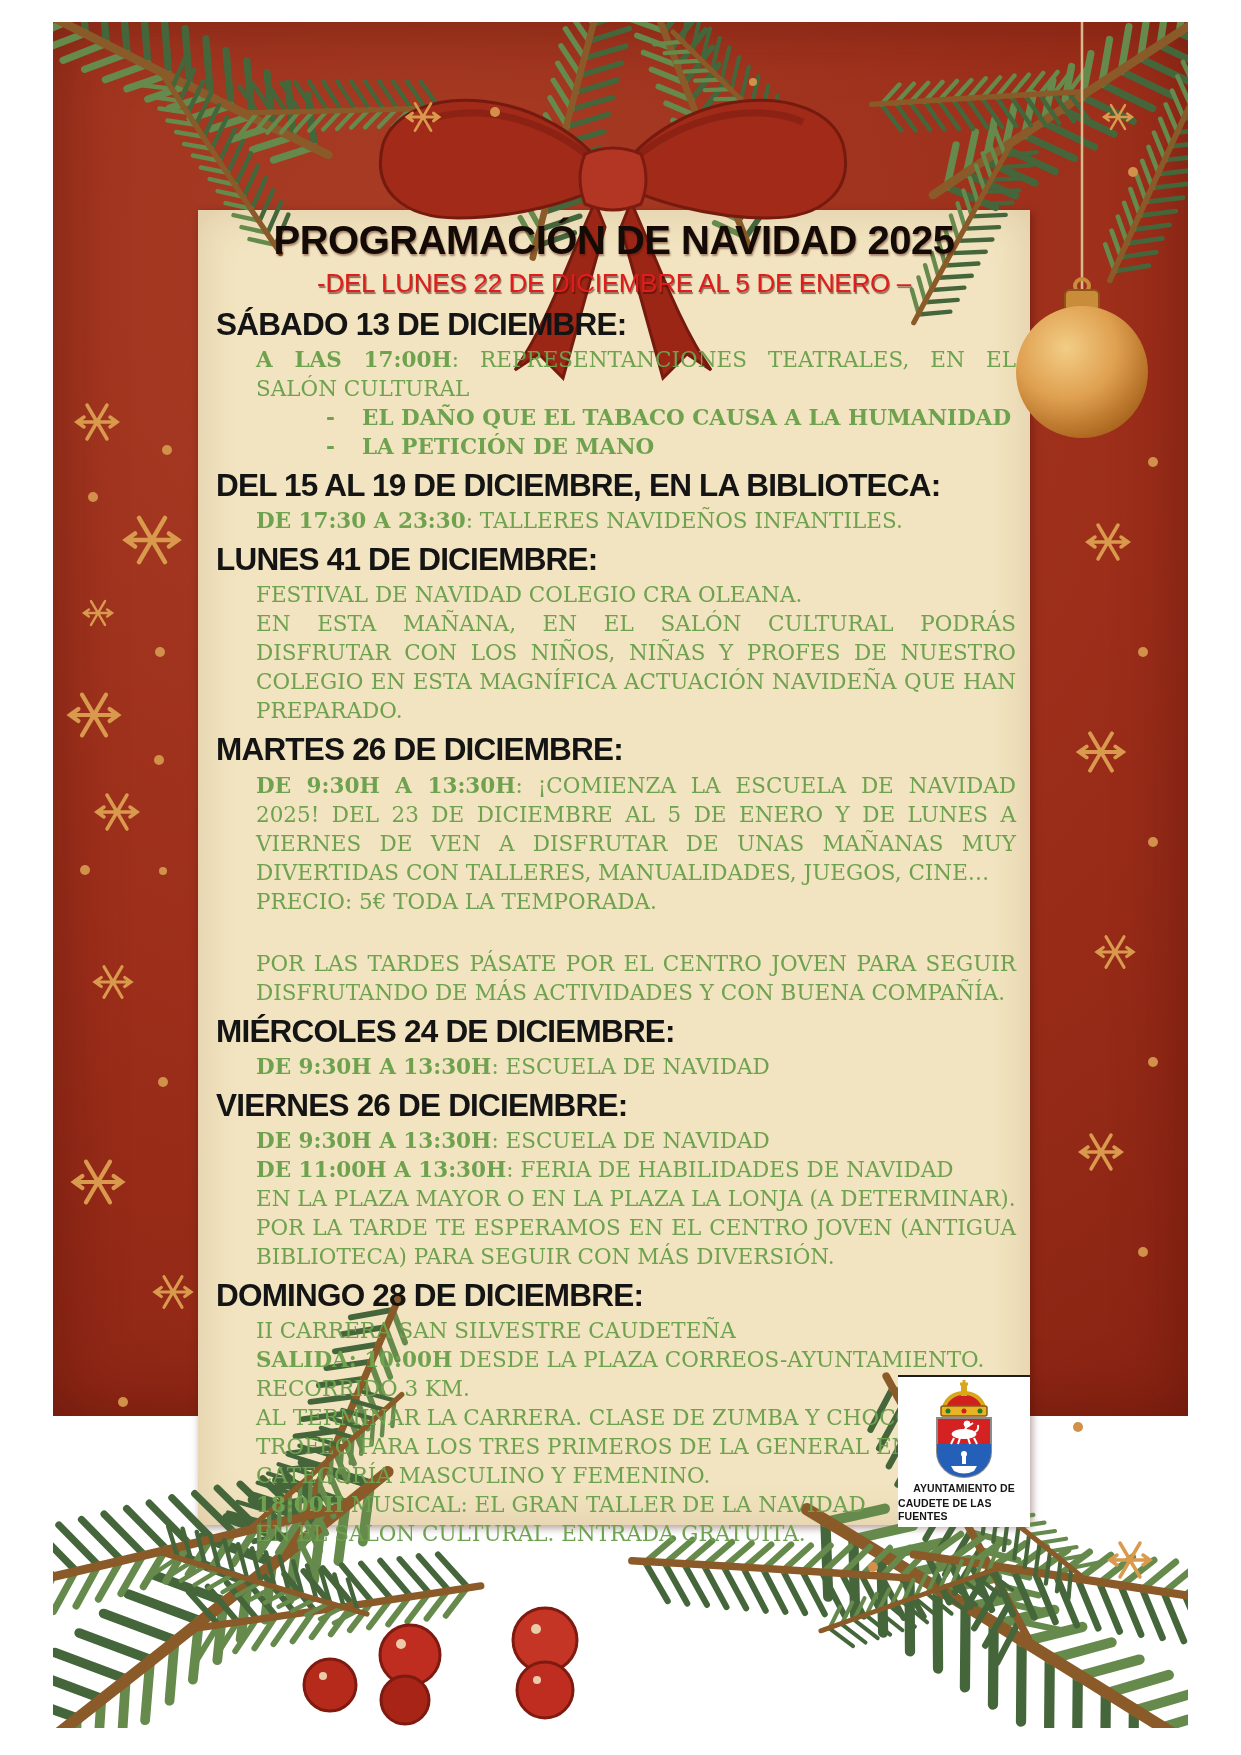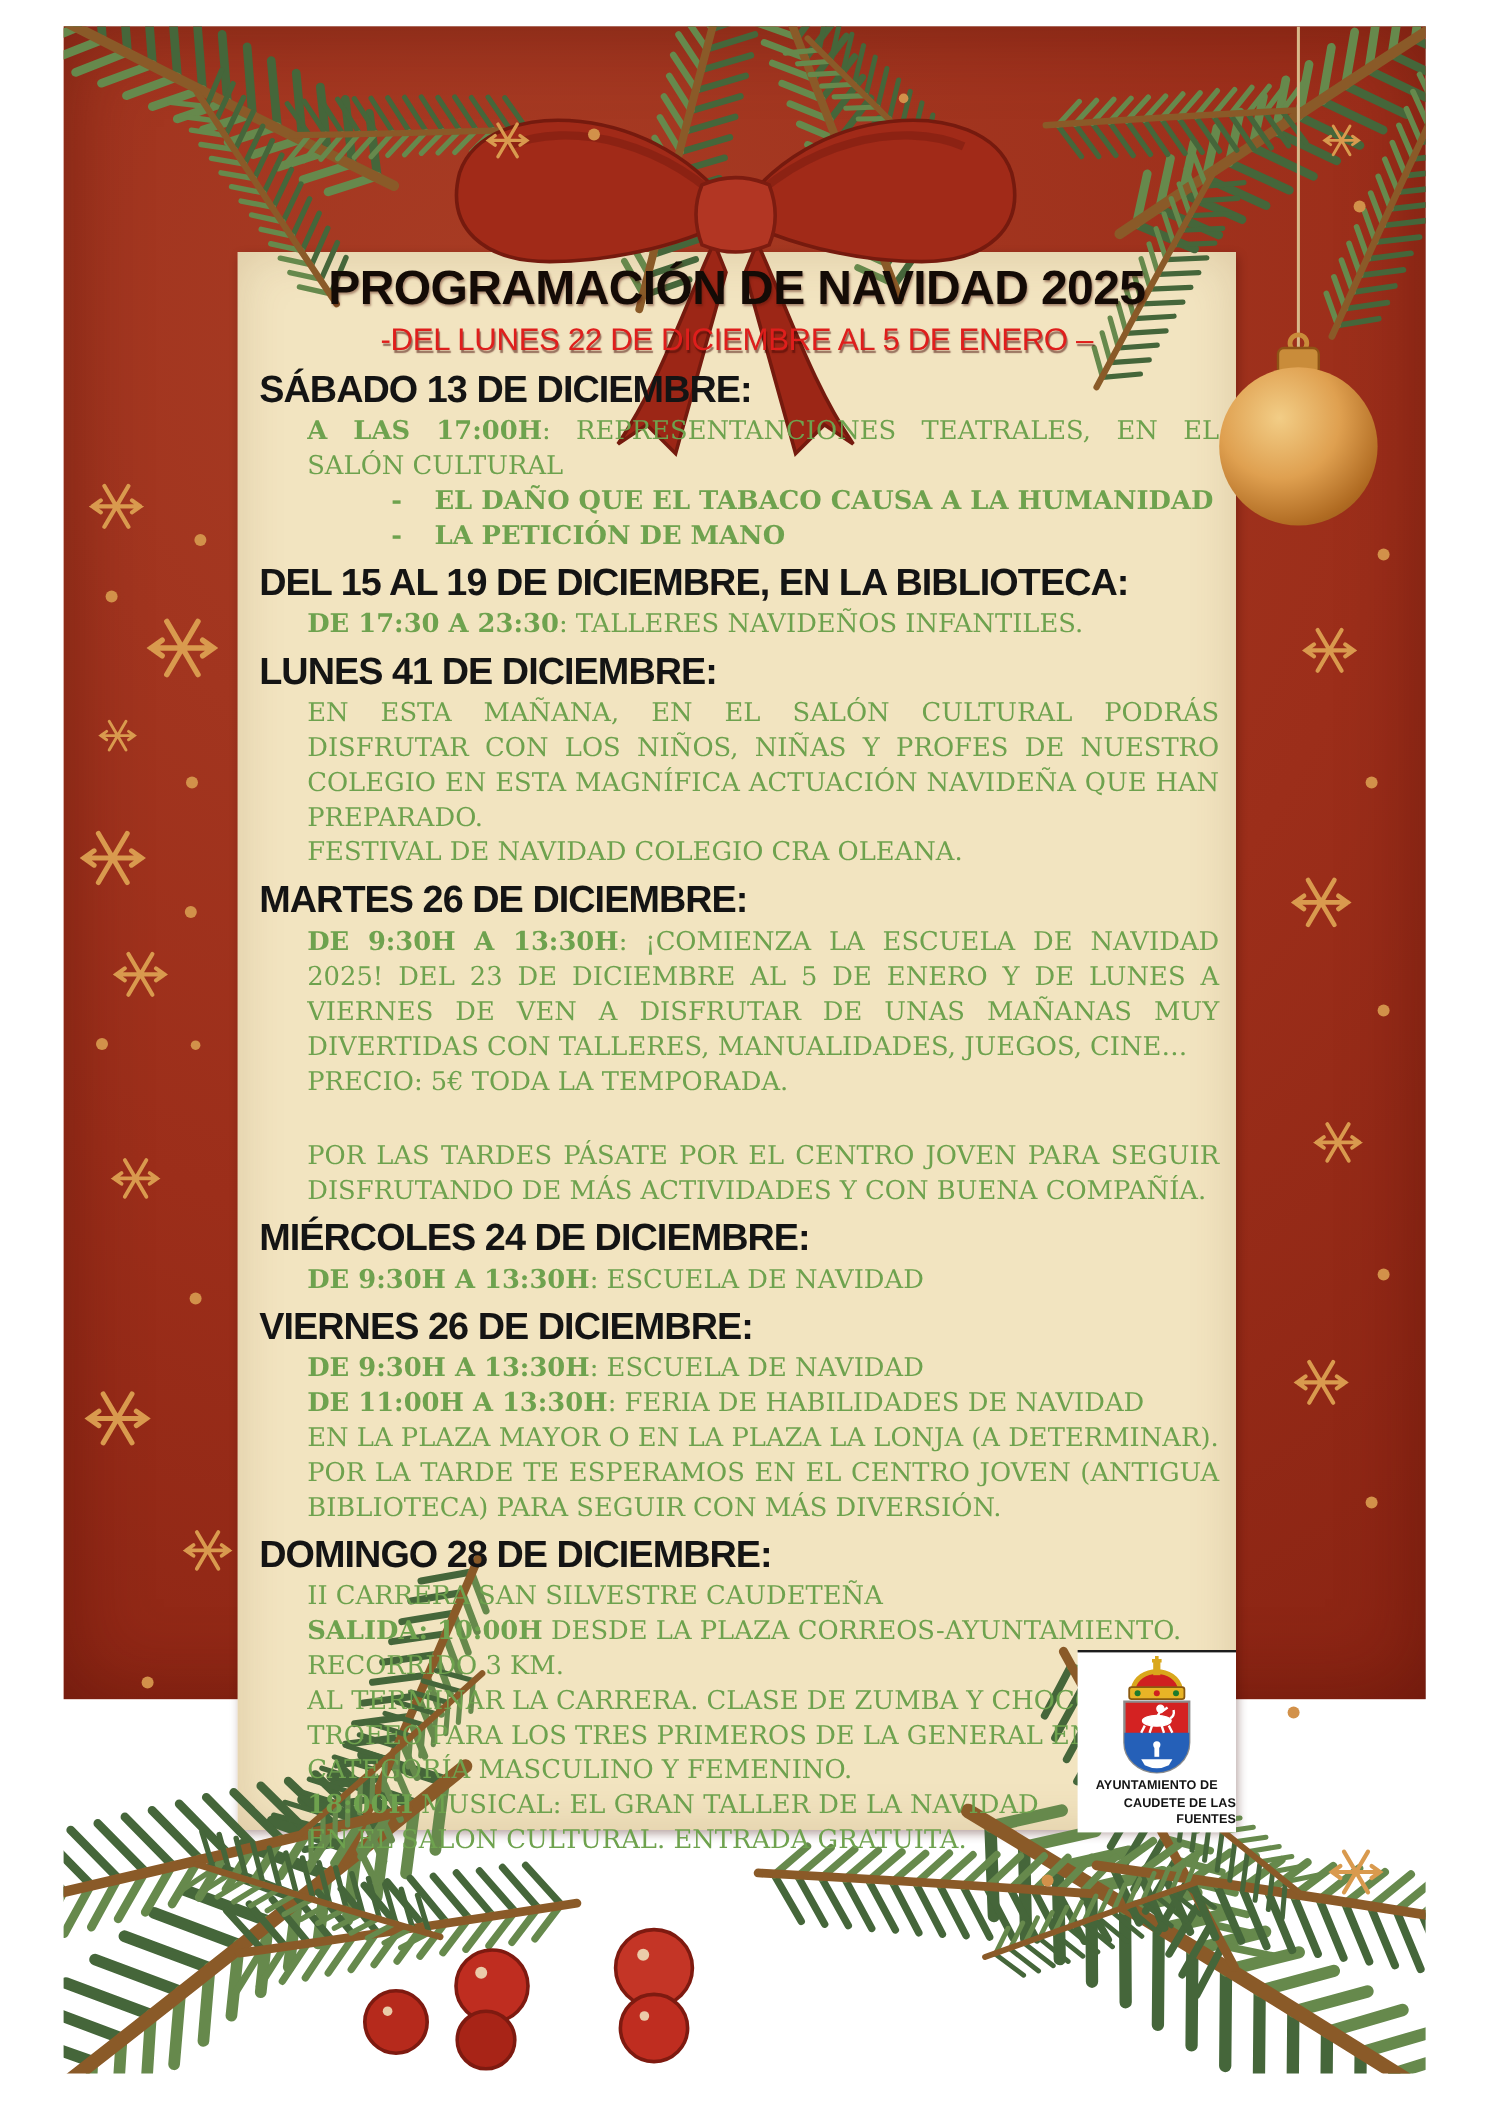--- a/index.html
+++ b/index.html
@@ -25,21 +25,21 @@
   .row{font-family:"DejaVu Serif","Liberation Serif",serif;font-size:21.5px;
     color:var(--green);line-height:29px;margin-left:58px;margin-right:14px;}
   .row .bold{font-weight:700;}
   .row.justify{text-align:justify;}
   .row.gap{margin-top:33px;}
   .row.dash{margin-left:128px;font-weight:700;}
   .row.dash .dashmark{display:inline-block;width:36px;font-weight:700;}
   .logo{position:absolute;left:845px;top:1353px;width:132px;height:152px;background:#ffffff;
     z-index:6;display:flex;flex-direction:column;align-items:center;padding-top:3px;
     border-top:2px solid #1d1d1d;}
-  .logo .logo-text{font-size:10.5px;font-weight:800;color:#141414;text-align:right;
+  .logo .logo-text{font-size:10.5px;font-weight:800;color:#141414;text-align:left;
     line-height:13px;letter-spacing:.1px;margin-top:2px;}
 </style>
 </head>
 <body>
 
 <div class="poster">
 
   <div class="panel"></div>
 
   <svg class="decor" viewBox="0 0 1135 1706" xmlns="http://www.w3.org/2000/svg">
@@ -168,22 +168,22 @@
           <div class="row entry justify"><span class="bold">A LAS 17:00H</span><span>: REPRESENTANCIONES TEATRALES, EN EL SALÓN CULTURAL</span></div>
           <div class="row dash"><span class="dashmark">-</span><span>EL DAÑO QUE EL TABACO CAUSA A LA HUMANIDAD</span></div>
           <div class="row dash"><span class="dashmark">-</span><span>LA PETICIÓN DE MANO</span></div>
         </div>
         <div>
           <div class="heading">DEL 15 AL 19 DE DICIEMBRE, EN LA BIBLIOTECA:</div>
           <div class="row entry"><span class="bold">DE 17:30 A 23:30</span><span>: TALLERES NAVIDEÑOS INFANTILES.</span></div>
         </div>
         <div>
           <div class="heading">LUNES 41 DE DICIEMBRE:</div>
+          <div class="row line"><span>FESTIVAL DE NAVIDAD COLEGIO CRA OLEANA.</span></div>
           <div class="row para justify"><span>EN ESTA MAÑANA, EN EL SALÓN CULTURAL PODRÁS DISFRUTAR CON LOS NIÑOS, NIÑAS Y PROFES DE NUESTRO COLEGIO EN ESTA MAGNÍFICA ACTUACIÓN NAVIDEÑA QUE HAN PREPARADO.</span></div>
-          <div class="row line"><span>FESTIVAL DE NAVIDAD COLEGIO CRA OLEANA.</span></div>
         </div>
         <div>
           <div class="heading">MARTES 26 DE DICIEMBRE:</div>
           <div class="row entry justify"><span class="bold">DE 9:30H A 13:30H</span><span>: ¡COMIENZA LA ESCUELA DE NAVIDAD 2025! DEL 23 DE DICIEMBRE AL 5 DE ENERO Y DE LUNES A VIERNES DE VEN A DISFRUTAR DE UNAS MAÑANAS MUY DIVERTIDAS CON TALLERES, MANUALIDADES, JUEGOS, CINE…</span></div>
           <div class="row line"><span>PRECIO: 5€ TODA LA TEMPORADA.</span></div>
           <div class="row para justify gap"><span>POR LAS TARDES PÁSATE POR EL CENTRO JOVEN PARA SEGUIR DISFRUTANDO DE MÁS ACTIVIDADES Y CON BUENA COMPAÑÍA.</span></div>
         </div>
         <div>
           <div class="heading">MIÉRCOLES 24 DE DICIEMBRE:</div>
           <div class="row entry"><span class="bold">DE 9:30H A 13:30H</span><span>: ESCUELA DE NAVIDAD</span></div>

